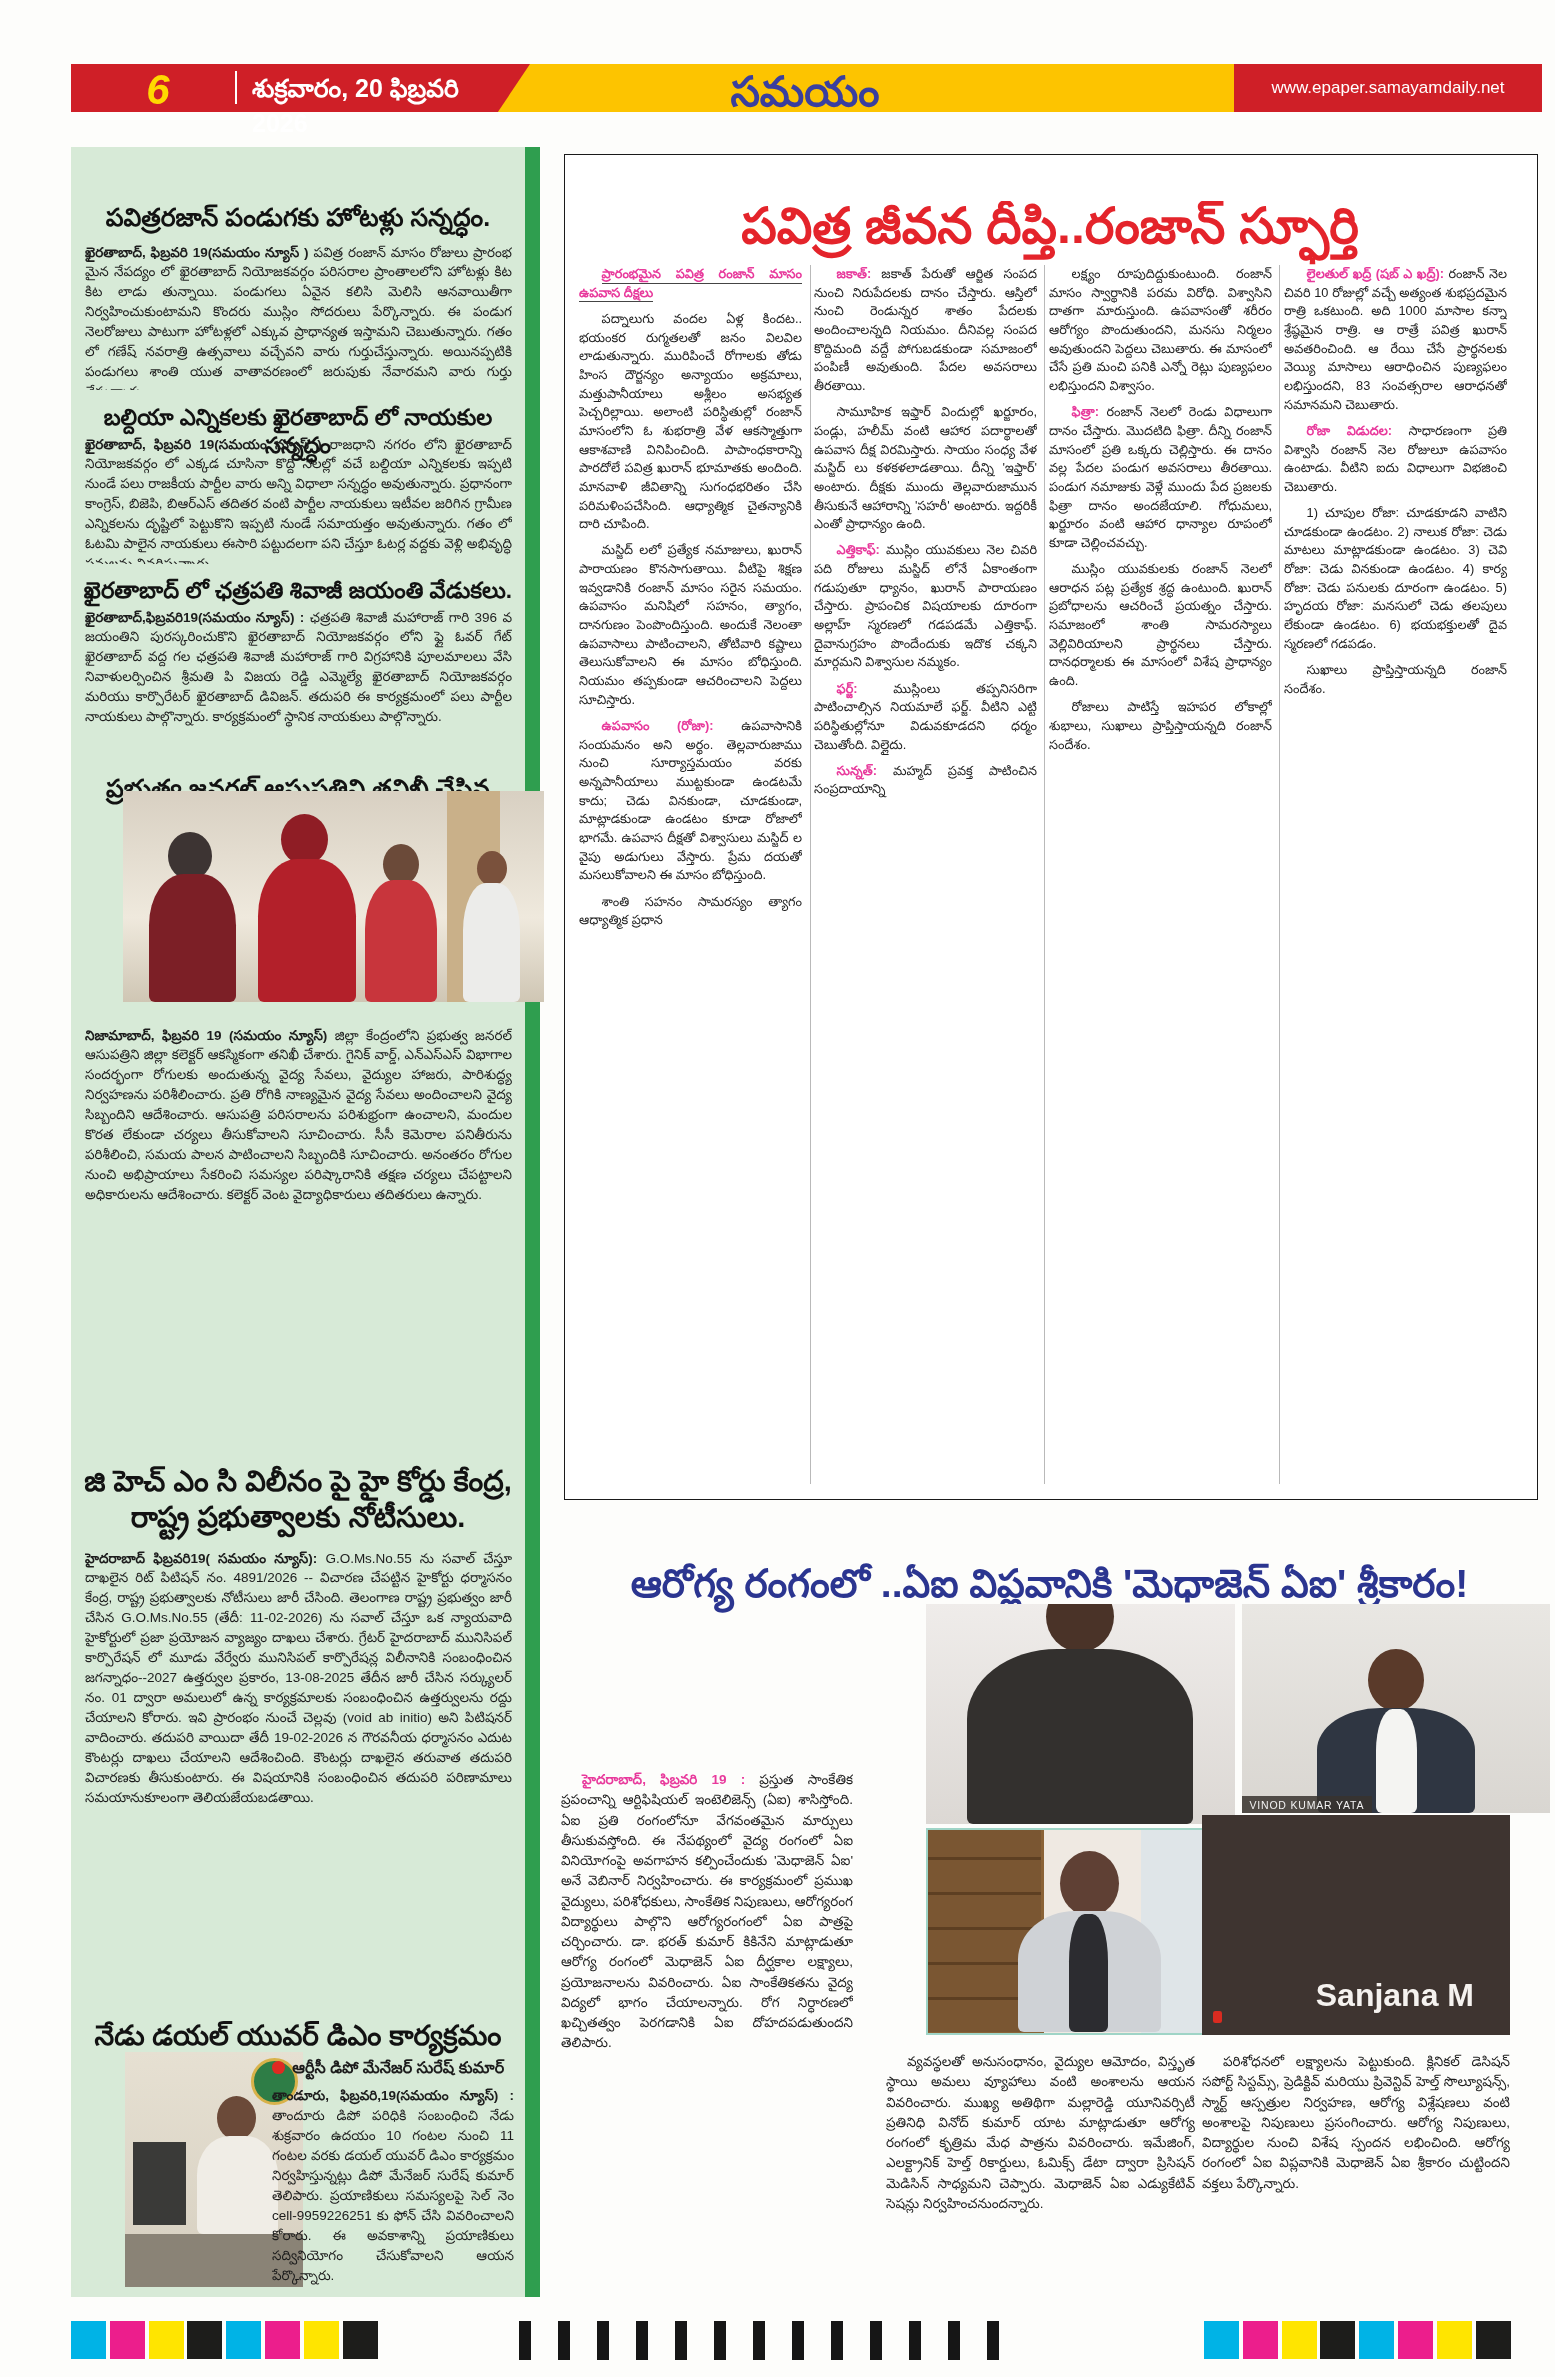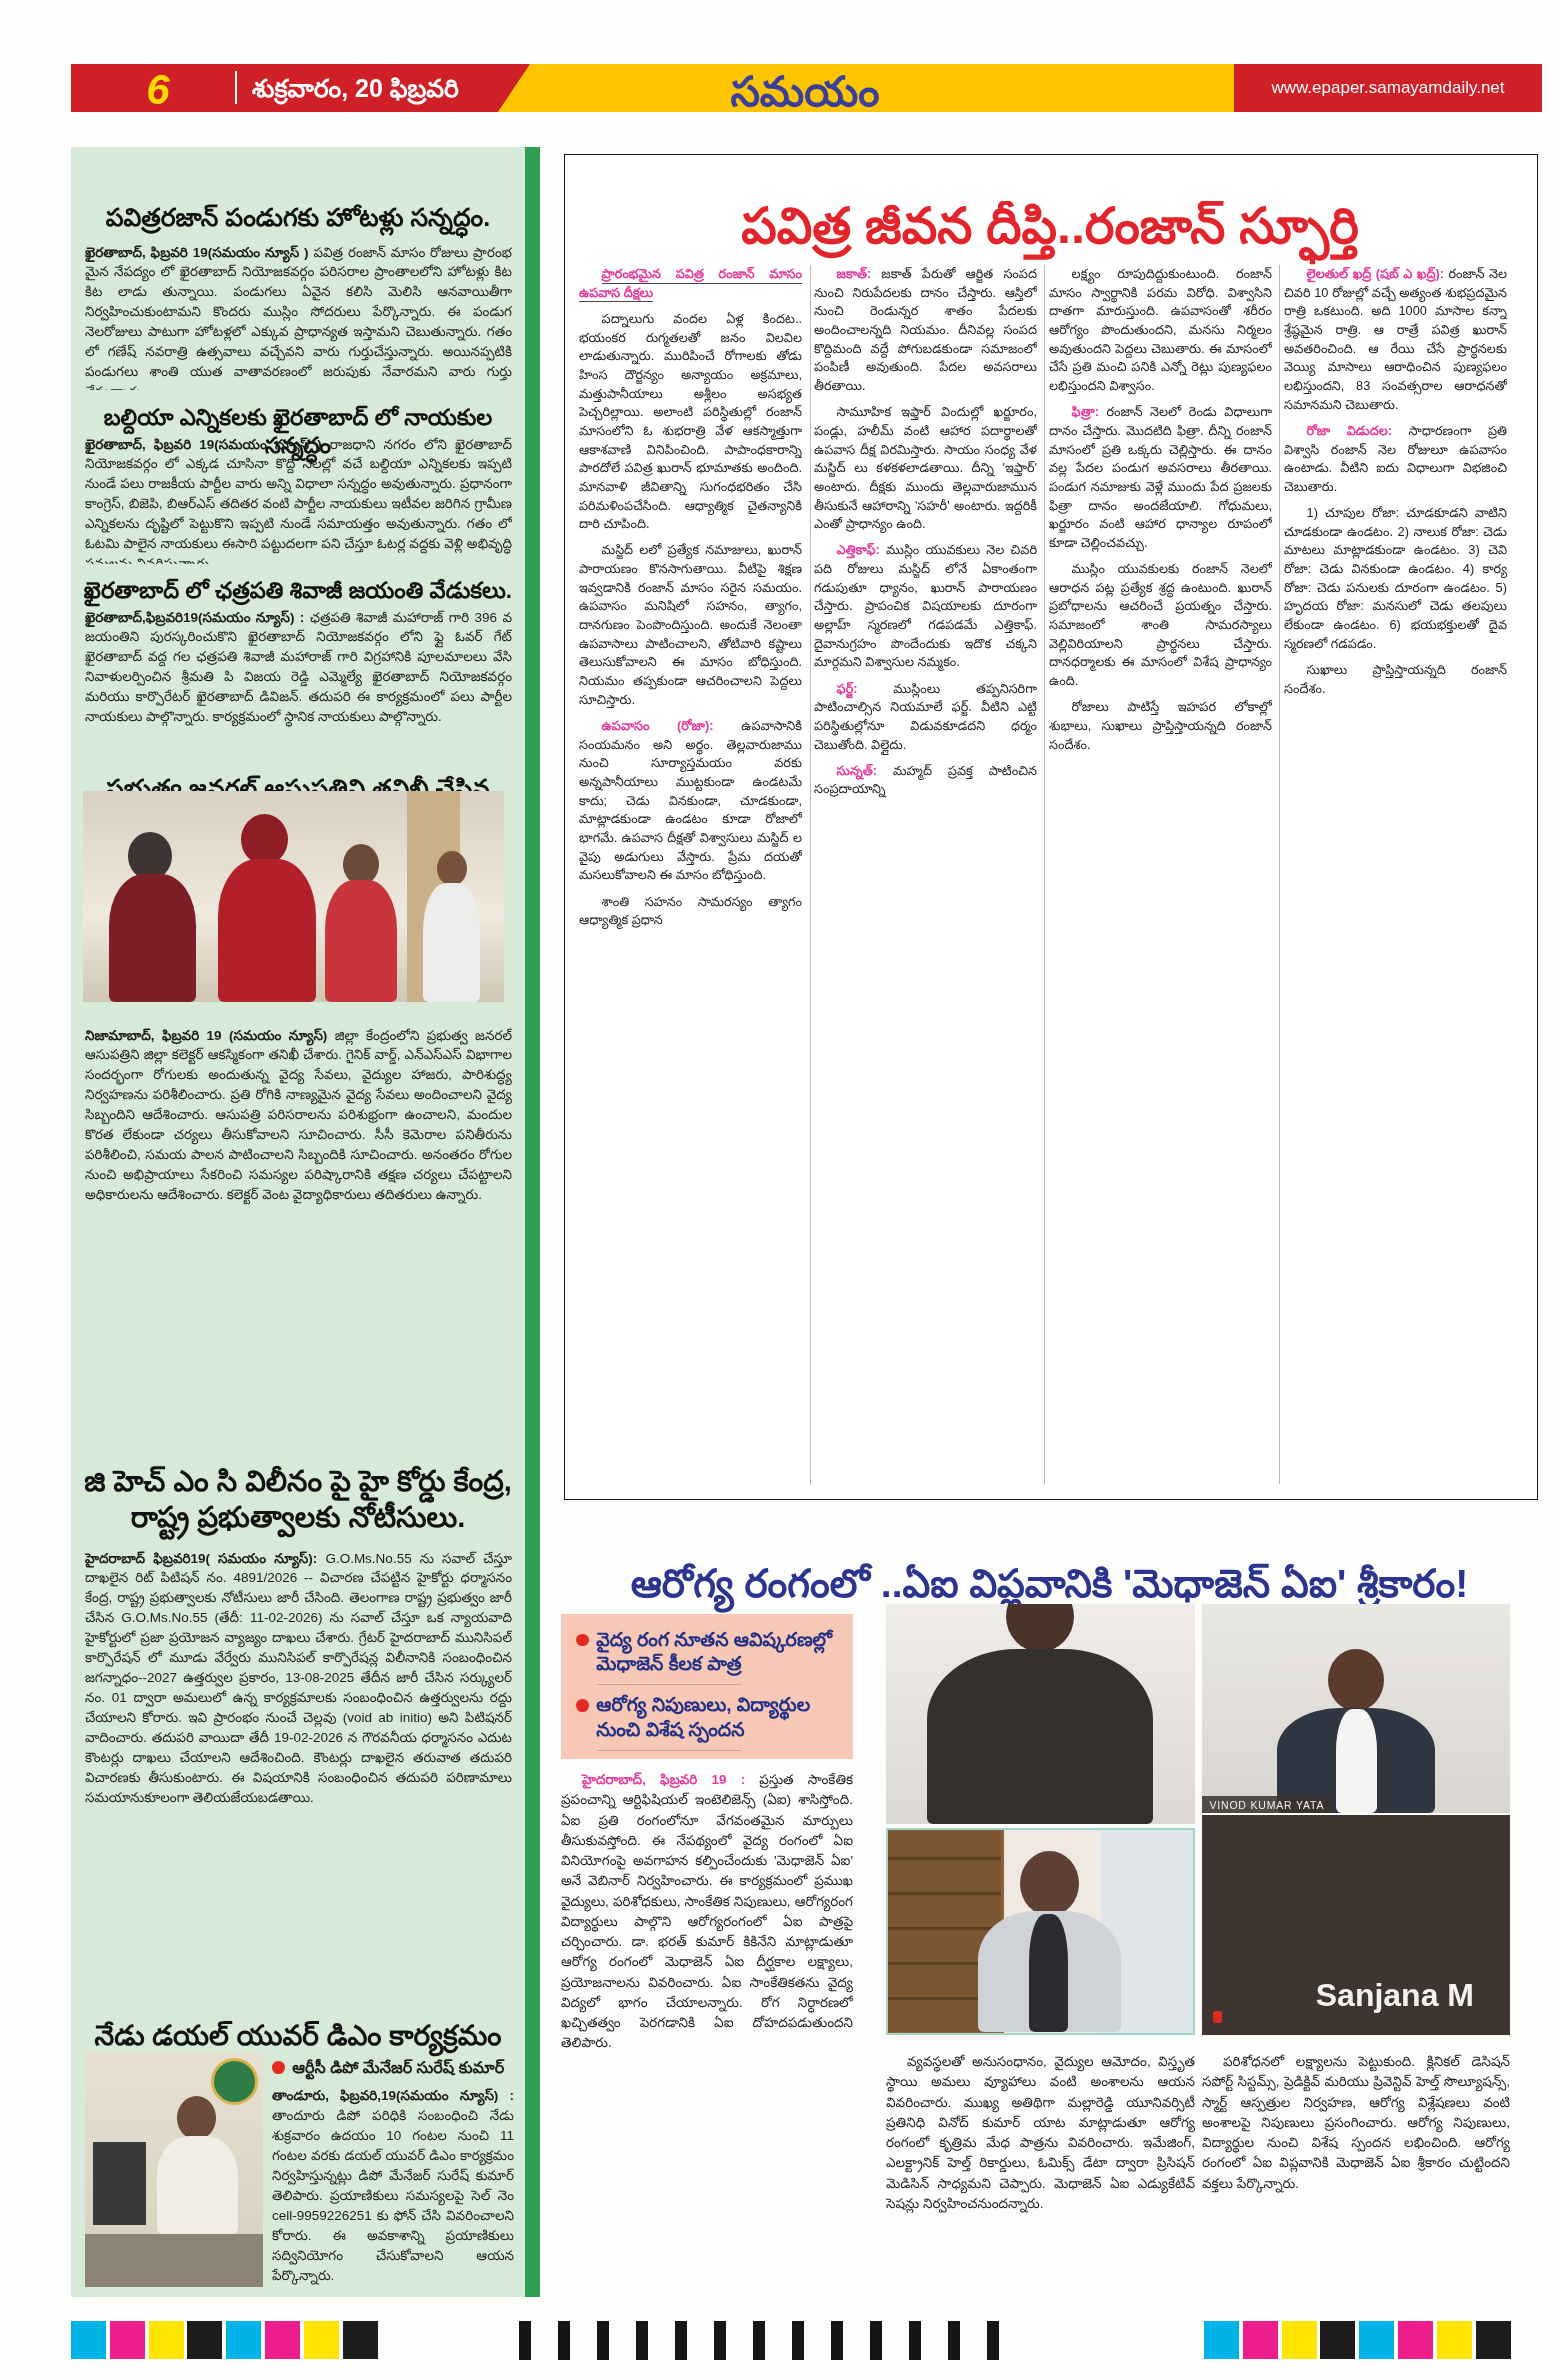--- a/index.html
+++ b/index.html
@@ -19,21 +19,21 @@
   .masthead{left:677px;top:68px;width:256px;height:42px;text-align:center;color:#3a3f9e;
     font-size:42px;font-weight:800;z-index:3;}
   .hdr-url{color:#ffffff;font-size:17px;font-weight:400;}
   
   .green-panel{left:71px;top:147px;width:454px;height:2150px;background:#d7ead7;}
   .green-rule{left:525px;top:147px;width:15px;height:2150px;background:#2f9e4f;}
   .la-head{position:absolute;left:83px;width:430px;text-align:center;font-weight:800;color:#121212;line-height:1.25;}
   .la-body{position:absolute;left:85px;width:427px;font-size:13.5px;line-height:1.48;text-align:justify;overflow:hidden;}
   .la-body strong{font-weight:800;}
   
-  .ph{position:absolute;overflow:hidden;background:#cfc8ba;}
+  .ph{position:absolute;overflow:hidden;background:#cfc8ba;margin-left:40px;}
   .ph .head{position:absolute;border-radius:50%;}
   .ph .torso{position:absolute;border-radius:40% 40% 6px 6px;}
   
   .main-box{left:564px;top:154px;width:972px;height:1344px;border:1.5px solid #1a1a1a;background:#ffffff;}
   .main-head{left:579px;top:167px;width:942px;height:83px;text-align:center;color:#e4242b;
     font-size:50px;font-weight:800;line-height:1.0;overflow:hidden;}
   .mcol{position:absolute;top:265px;width:223px;height:1220px;overflow:hidden;font-size:12.8px;
     line-height:1.46;text-align:justify;}
   .col-rule{position:absolute;top:265px;width:0.8px;height:1219px;background:#b9b9b9;}
   .seg{margin:0 0 7.5px 0;text-indent:22.6px;}
@@ -165,32 +165,20 @@
     </div>
   <div class="mcol" style="left:1284px;">
       <p class="seg"><span class="seg-label">లైలతుల్ ఖద్ర్ (షబ్ ఎ ఖద్ర్): </span>రంజాన్ నెల చివరి 10 రోజుల్లో వచ్చే అత్యంత శుభప్రదమైన రాత్రి ఒకటుంది. అది 1000 మాసాల కన్నా శ్రేష్ఠమైన రాత్రి. ఆ రాత్రే పవిత్ర ఖురాన్ అవతరించింది. ఆ రేయి చేసే ప్రార్థనలకు వెయ్యి మాసాలు ఆరాధించిన పుణ్యఫలం లభిస్తుందని, 83 సంవత్సరాల ఆరాధనతో సమానమని చెబుతారు.</p>
       <p class="seg"><span class="seg-label">రోజా విడుదల: </span>సాధారణంగా ప్రతి విశ్వాసి రంజాన్ నెల రోజులూ ఉపవాసం ఉంటాడు. వీటిని ఐదు విధాలుగా విభజించి చెబుతారు.</p>
       <p class="seg">1) చూపుల రోజా: చూడకూడని వాటిని చూడకుండా ఉండటం. 2) నాలుక రోజా: చెడు మాటలు మాట్లాడకుండా ఉండటం. 3) చెవి రోజా: చెడు వినకుండా ఉండటం. 4) కార్య రోజా: చెడు పనులకు దూరంగా ఉండటం. 5) హృదయ రోజా: మనసులో చెడు తలపులు లేకుండా ఉండటం. 6) భయభక్తులతో దైవ స్మరణలో గడపడం.</p>
       <p class="seg">సుఖాలు ప్రాప్తిస్తాయన్నది రంజాన్ సందేశం.</p>
     </div>
 
   <h1 class="abs health-head">ఆరోగ్య రంగంలో ..ఏఐ విప్లవానికి 'మెధాజెన్ ఏఐ' శ్రీకారం!</h1>
 
-  <div class="abs bullet-box">
-    <div class="bullet-item">
-      <span class="bdot"></span>
-      <span>వైద్య రంగ నూతన ఆవిష్కరణల్లో మెధాజెన్ కీలక పాత్ర</span>
-    </div>
-    <div class="b-ul"></div>
-    <div class="bullet-item">
-      <span class="bdot"></span>
-      <span>ఆరోగ్య నిపుణులు, విద్యార్థుల నుంచి విశేష స్పందన</span>
-    </div>
-    <div class="b-ul"></div>
-  </div>
 
   <div class="ph" style="left:886px;top:1604px;width:309px;height:220px;background:linear-gradient(180deg,#efecea,#dcd8d4);">
     <div class="head" style="left:120px;top:-22.6px;width:68px;height:71px;background:#4a3328;"></div>
     <div class="torso" style="left:41px;top:45px;width:226px;height:175px;background:#33302e;"></div>
   </div>
   <div class="ph" style="left:886px;top:1828px;width:309px;height:207px;background:linear-gradient(90deg,#8a6236 0 38%,#efe9e2 38% 70%,#dfe5e8 70% 100%);border:2.3px solid #9fd4c6;box-sizing:border-box;">
     <div class="abs" style="left:0;top:0;width:113px;height:202px;background:repeating-linear-gradient(0deg,#7a5632 0 32px,#5d3f22 32px 35px);"></div>
     <div class="head" style="left:132px;top:21px;width:59px;height:65px;background:#5f4034;"></div>
     <div class="torso" style="left:90px;top:81px;width:143px;height:121px;background:#cfd2d6;"></div>
     <div class="torso" style="left:141px;top:84px;width:39px;height:118px;background:#2c2c30;"></div>

